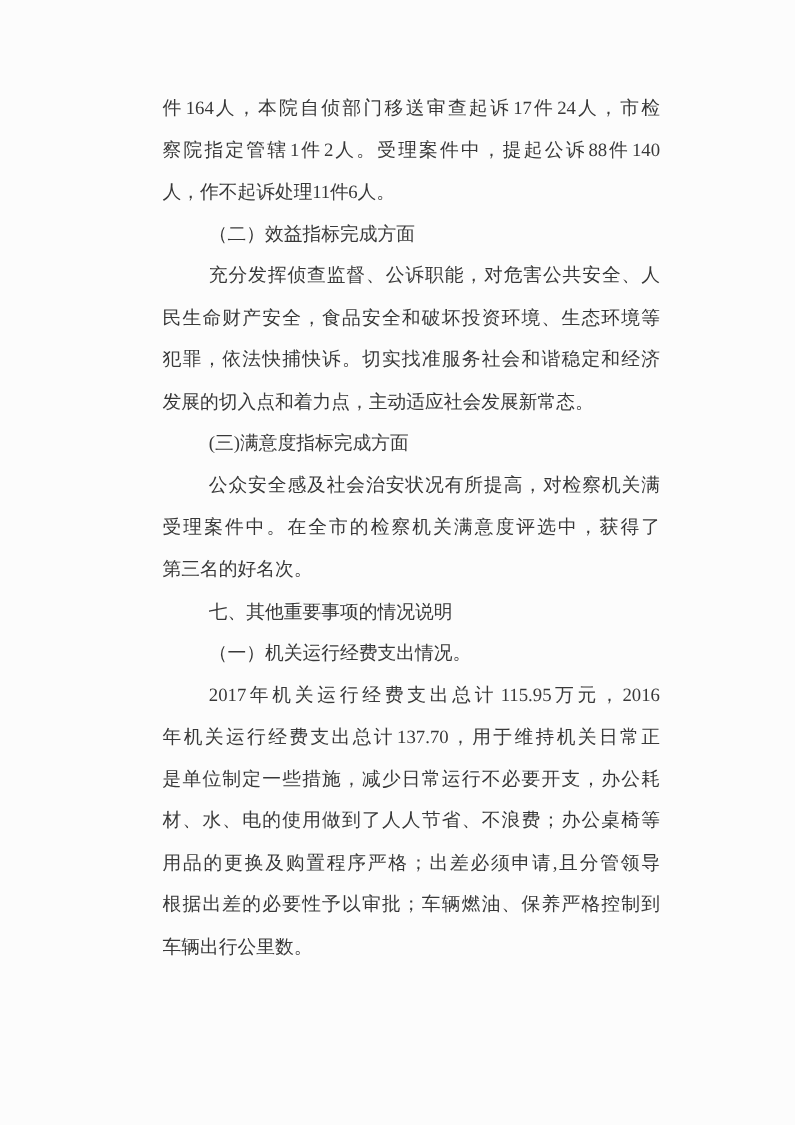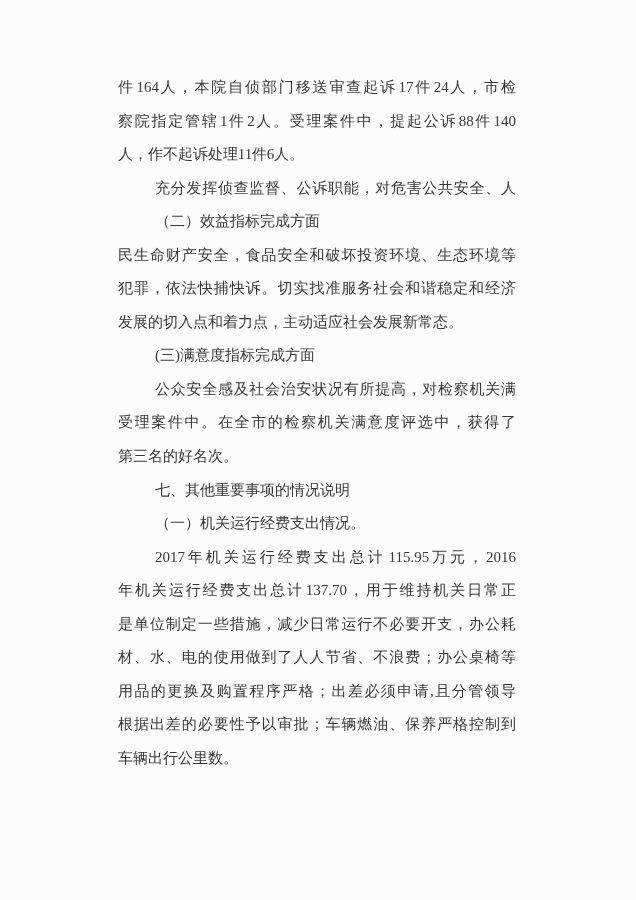--- a/index.html
+++ b/index.html
@@ -41,26 +41,26 @@
     -moz-text-align-last: left;
   }
   .line.indent {
     text-indent: 37px;
   }
 </style>
 </head>
 <body>
 
 <div class="page" style="background: rgb(252, 252, 252);">
-  <div class="text-block" id="text-block" style="color: rgb(56, 56, 56);">
+  <div class="text-block" id="text-block" style="color: rgb(56, 56, 56); margin-left: 12px;">
       <div class="line">件 164 人，本院自侦部门移送审查起诉 17 件 24 人，市检</div>
       <div class="line">察院指定管辖 1 件 2 人。受理案件中，提起公诉 88 件 140</div>
       <div class="line last">人，作不起诉处理 11 件 6 人。</div>
+      <div class="line last indent">（二）效益指标完成方面</div>
       <div class="line indent">充分发挥侦查监督、公诉职能，对危害公共安全、人</div>
-      <div class="line last indent">（二）效益指标完成方面</div>
       <div class="line">民生命财产安全，食品安全和破坏投资环境、生态环境等</div>
       <div class="line">犯罪，依法快捕快诉。切实找准服务社会和谐稳定和经济</div>
       <div class="line last">发展的切入点和着力点，主动适应社会发展新常态。</div>
       <div class="line last indent">(三)满意度指标完成方面</div>
       <div class="line indent">公众安全感及社会治安状况有所提高，对检察机关满</div>
       <div class="line">受理案件中。在全市的检察机关满意度评选中，获得了</div>
       <div class="line last">第三名的好名次。</div>
       <div class="line last indent">七、其他重要事项的情况说明</div>
       <div class="line last indent">（一）机关运行经费支出情况。</div>
       <div class="line indent">2017 年机关运行经费支出总计 115.95 万元，2016</div>

